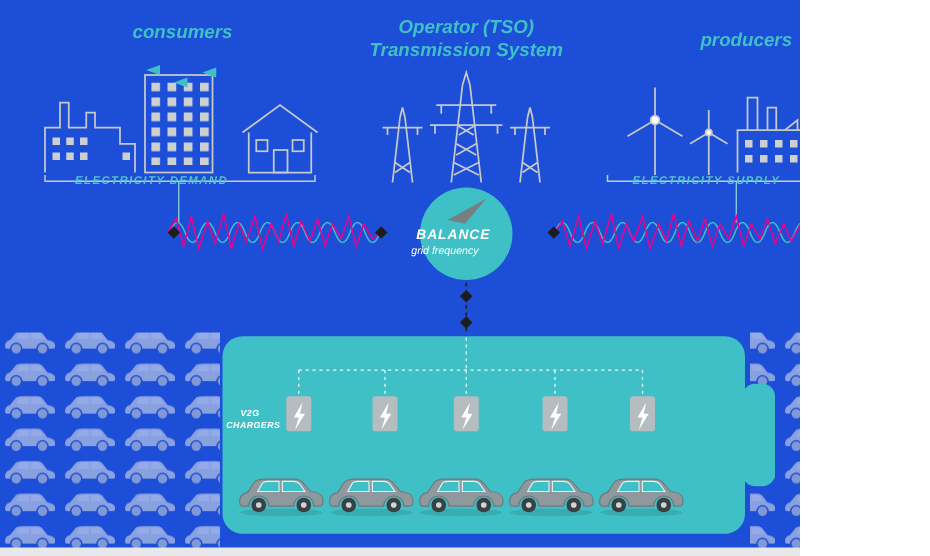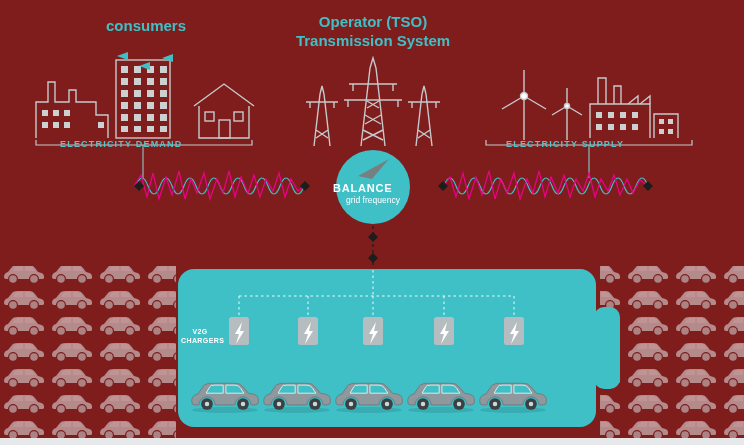--- a/index.html
+++ b/index.html
@@ -1,24 +1,24 @@
 <!DOCTYPE html>
 <html><head>
 <meta charset="utf-8">
 <style>
   html,body{margin:0;padding:0;background:#fff;}
-  .stage{position:relative;width:744px;height:445px;background:#7f1d1d;overflow:hidden;
-         font-family:"Liberation Sans",sans-serif;}
+  .stage{position:relative;width:640px;height:445px;background:#1d4ed8;overflow:hidden;
+         font-family:"Liberation Sans",sans-serif;font-style:italic;}
   .stage svg{position:absolute;left:0;top:0;}
   .lbl{position:absolute;color:#3fc0c6;font-weight:bold;}
   .hdr{font-size:15px;text-align:center;line-height:19px;}
   .bracket-lbl{font-size:9px;letter-spacing:1.2px;color:#53c5ca;}
   .circle-title{position:absolute;color:#fff;font-weight:bold;font-size:11px;
                 letter-spacing:0.8px;text-align:left;}
-  .circle-sub{position:absolute;color:#fff;font-size:8.5px;text-align:center;}
+  .circle-sub{position:absolute;color:#fff;font-size:8.5px;}
   .v2g{position:absolute;color:#fff;font-weight:bold;font-size:7px;line-height:9px;
        text-align:center;letter-spacing:0.4px;}
 </style>
 </head>
 <body>
 
 <div class="stage">
 
 <svg width="744" height="445" viewBox="0 0 744 445">
   <defs>
@@ -191,20 +191,21 @@
   <path d="M358 176 L389 159 L372 179 Z" fill="#787f82"></path>
 </svg>
 
 <div class="lbl hdr" style="left:86px;top:16px;width:120px;">consumers</div>
 
 <div class="lbl hdr" style="left:282px;top:12px;width:182px;">
   <div>Operator (TSO)</div>
   <div>Transmission System</div>
 </div>
 
+<div class="lbl hdr" style="left:535px;top:23px;width:124px;">producers</div>
 
 <div class="lbl bracket-lbl" style="left:60px;top:139px;width:166px;">ELECTRICITY DEMAND</div>
 
 <div class="lbl bracket-lbl" style="left:506px;top:139px;width:166px;">ELECTRICITY SUPPLY</div>
 
 <div class="circle-title" style="left:333px;top:182px;width:80px;">BALANCE</div>
 
 <div class="circle-sub" style="left:329px;top:195px;width:88px;">grid frequency</div>
 
 <div class="v2g" style="left:181px;top:327px;width:38px;">

